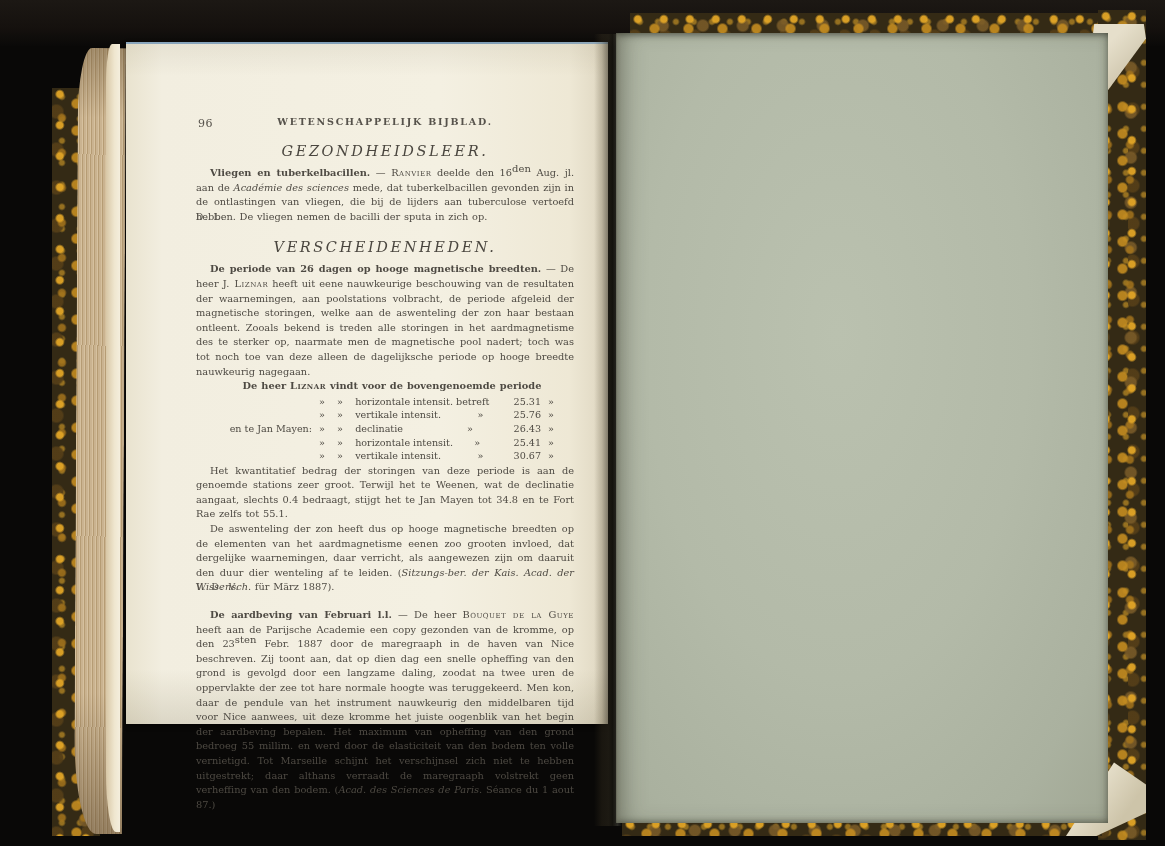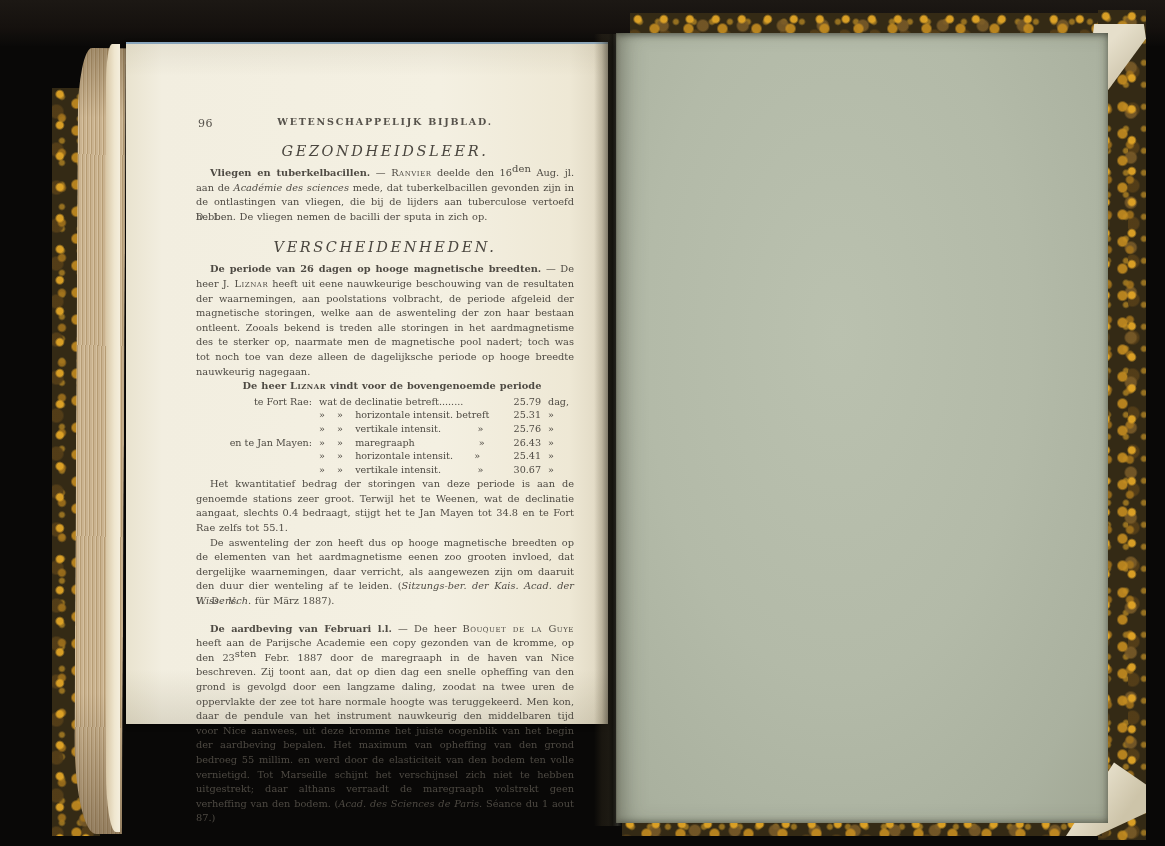--- a/index.html
+++ b/index.html
@@ -149,40 +149,34 @@
       <p class="para indent"><span class="seg-b">Vliegen en tuberkelbacillen.</span><span class="seg-p"> — </span><span class="seg-sc">Ranvier</span><span class="seg-p"> deelde den 16</span><span class="seg-sup">den</span><span class="seg-p"> Aug. jl. aan de </span><span class="seg-i">Académie des sciences</span><span class="seg-p"> mede, dat tuberkelbacillen gevonden zijn in de ontlastingen van vliegen, die bij de lijders aan tuberculose vertoefd hebben. De vliegen nemen de bacilli der sputa in zich op.</span></p>
       <span class="sig overlap pr22">D. L.</span>
 
       <h1 class="heading second">VERSCHEIDENHEDEN.</h1>
 
       <p class="para indent"><span class="seg-b">De periode van 26 dagen op hooge magnetische breedten.</span><span class="seg-p"> — De heer </span><span class="seg-sc">J. Liznar</span><span class="seg-p"> heeft uit eene nauwkeurige beschouwing van de resultaten der waarnemingen, aan poolstations volbracht, de periode afgeleid der magnetische storingen, welke aan de aswenteling der zon haar bestaan ontleent. Zooals bekend is treden alle storingen in het aardmagnetisme des te sterker op, naarmate men de magnetische pool nadert; toch was tot noch toe van deze alleen de dagelijksche periode op hooge breedte nauwkeurig nagegaan.</span></p>
       <p class="para indent nojust"><span class="seg-p">De heer </span><span class="seg-sc">Liznar</span><span class="seg-p"> vindt voor de bovengenoemde periode</span></p>
 
       <div class="mtable">
         <div class="mrow">
-          <span class="c1">te Fort Rae:</span>
-          <span class="c2">wat de declinatie betreft........</span>
-          <span class="c3">25.79</span>
-          <span class="c4">dag,</span>
-        </div>
-        <div class="mrow">
           <span class="c1"></span>
           <span class="c2">»    »    horizontale intensit. betreft</span>
           <span class="c3">25.31</span>
           <span class="c4">»</span>
         </div>
         <div class="mrow">
           <span class="c1"></span>
           <span class="c2">»    »    vertikale intensit.            »</span>
           <span class="c3">25.76</span>
           <span class="c4">»</span>
         </div>
         <div class="mrow">
           <span class="c1">en te Jan Mayen:</span>
-          <span class="c2">»    »    maregraaph                     »</span>
+          <span class="c2">»    »    declinatie                     »</span>
           <span class="c3">26.43</span>
           <span class="c4">»</span>
         </div>
         <div class="mrow">
           <span class="c1"></span>
           <span class="c2">»    »    horizontale intensit.       »</span>
           <span class="c3">25.41</span>
           <span class="c4">»</span>
         </div>
         <div class="mrow">

